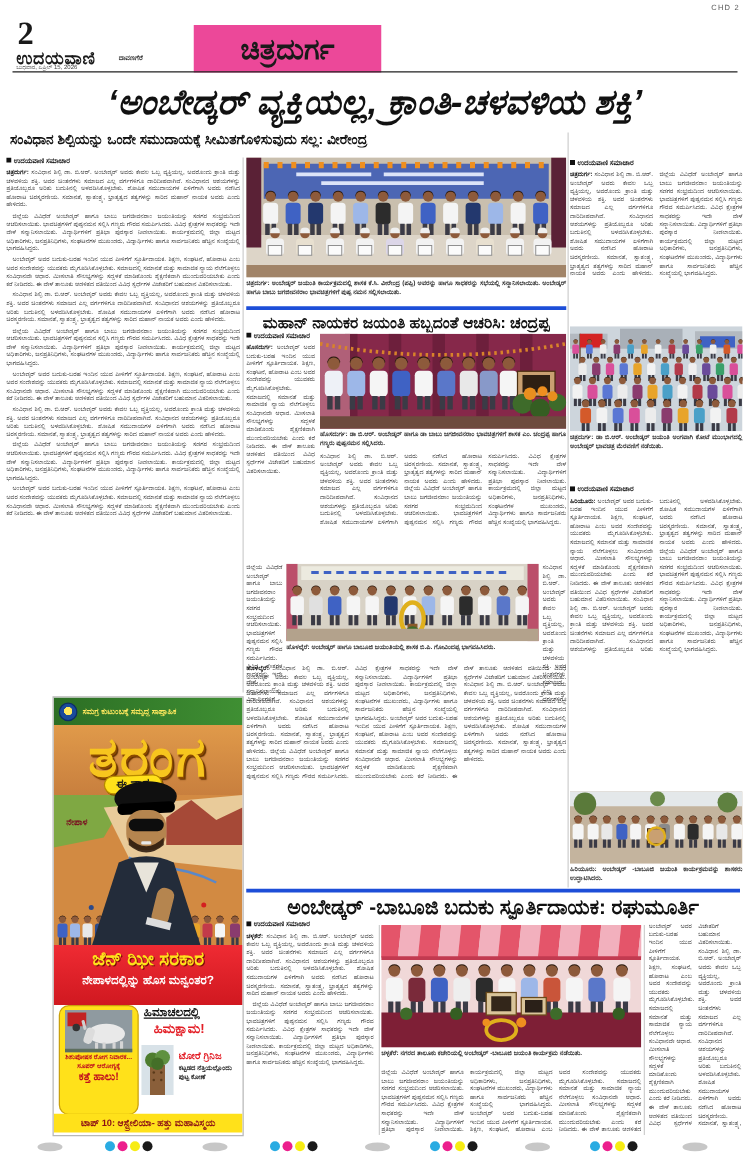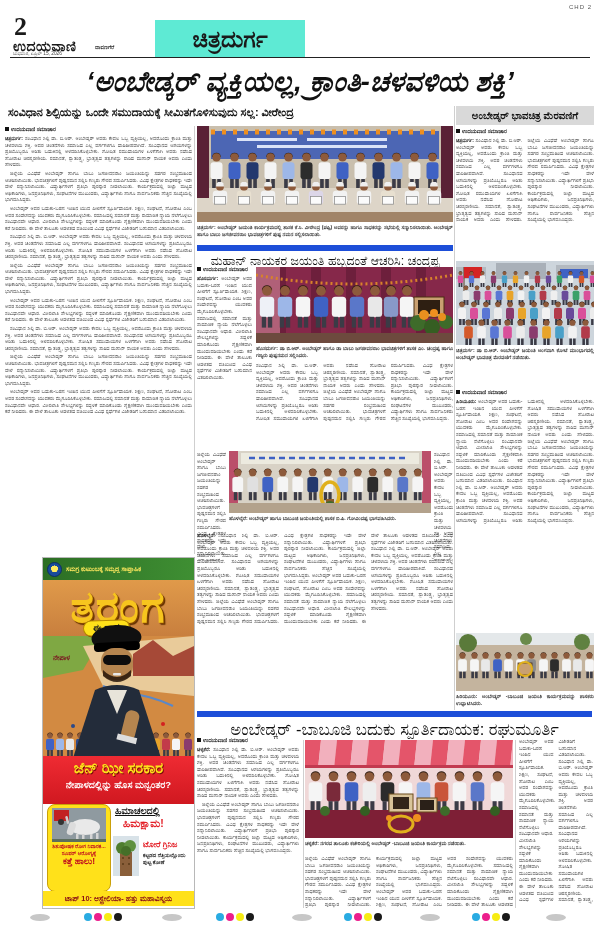--- a/index.html
+++ b/index.html
@@ -6,24 +6,24 @@
   #page{position:relative;width:600px;height:928px;background:#fff;overflow:hidden;
         font-family:"Liberation Sans","DejaVu Sans",sans-serif;color:#1a1a1a;}
   .abs{position:absolute;}
   .rule{background:#222;height:1px;}
   .vrule{width:0;border-left:1px solid #cfcfcf;}
   .edition{font-size:6px;color:#555;letter-spacing:1px;}
   .pgnum{font-family:"Liberation Serif","DejaVu Serif",serif;font-size:26px;font-weight:bold;line-height:22px;}
   .masthead{font-size:14px;font-weight:bold;letter-spacing:.5px;}
   .mast-city{font-size:5.5px;font-weight:bold;color:#333;}
   .mast-date{font-size:4.8px;color:#444;}
-  .chip{background:#5eead4;text-align:center;font-weight:bold;font-size:23px;line-height:38px;white-space:nowrap;overflow:hidden;}
+  .chip{background:#ec4899;text-align:center;font-weight:bold;font-size:23px;line-height:38px;white-space:nowrap;overflow:hidden;}
   .h1{font-weight:bold;font-size:28px;line-height:45px;text-align:center;white-space:nowrap;overflow:hidden;color:#111;}
   .h2{font-weight:bold;font-size:11px;white-space:nowrap;overflow:hidden;color:#111;}
-  .arthead{font-weight:normal;text-align:center;white-space:nowrap;overflow:hidden;color:#111;border-top:6px solid #1d4ed8;padding-top:3px;}
+  .arthead{font-weight:bold;text-align:center;white-space:nowrap;overflow:hidden;color:#111;border-top:3px solid #1d4ed8;padding-top:3px;}
   .grayhead{background:#d9d9d9;font-weight:bold;text-align:center;font-size:10px;line-height:19px;white-space:nowrap;overflow:hidden;color:#111;}
   .byline{font-size:5.6px;font-weight:bold;color:#111;white-space:nowrap;overflow:hidden;}
   .sq{display:inline-block;width:4px;height:4px;background:#111;margin-right:2px;}
   .btx{font-size:5px;line-height:6.6px;text-align:justify;color:#2a2a2a;overflow:hidden;}
   .btx p{margin:0 0 2px 0;text-indent:5px;}
   .btx p:first-child{text-indent:0;}
   .dl{font-weight:bold;color:#111;}
   .c2{column-count:2;column-gap:5px;}
   .c3{column-count:3;column-gap:5px;}
   .cap{font-size:5.2px;line-height:6.8px;font-weight:bold;color:#333;overflow:hidden;text-align:justify;}
@@ -206,21 +206,20 @@
     <rect x="97" y="48" width="8" height="8" fill="#8a5a2a"></rect>
     <ellipse cx="101" cy="44" rx="9" ry="13" stroke="#e0b01c" stroke-width="3.5" fill="none"></ellipse>
     <circle cx="101" cy="56" r="6" fill="#3e6b2a"></circle>
     <rect y="52" width="202" height="10" fill="#b3a28c"></rect>
   </svg>
   <div class="abs cap" style="left:229px;top:515px;width:202px;height:14px;">ಹೊಳಲ್ಕೆರೆ: ಅಂಬೇಡ್ಕರ್ ಹಾಗೂ ಬಾಬೂಜಿ ಜಯಂತಿಯಲ್ಲಿ ಶಾಸಕ ಬಿ.ಪಿ. ಗೋವಿಂದಪ್ಪ ಭಾಗವಹಿಸಿದರು.</div>
   <div class="abs btx c3" style="left:197px;top:532px;width:256px;height:176px;">
     <span class="dl">ಹೊಳಲ್ಕೆರೆ:</span> <span>ಸಂವಿಧಾನ ಶಿಲ್ಪಿ ಡಾ. ಬಿ.ಆರ್. ಅಂಬೇಡ್ಕರ್ ಅವರು ಕೇವಲ ಒಬ್ಬ ವ್ಯಕ್ತಿಯಲ್ಲ, ಅವರೊಂದು ಕ್ರಾಂತಿ ಮತ್ತು ಚಳವಳಿಯ ಶಕ್ತಿ. ಅವರ ಚಿಂತನೆಗಳು ಸಮಾಜದ ಎಲ್ಲ ವರ್ಗಗಳಿಗೂ ದಾರಿದೀಪವಾಗಿವೆ. ಸಂವಿಧಾನದ ಆಶಯಗಳನ್ನು ಪ್ರತಿಯೊಬ್ಬರೂ ಅರಿತು ಬದುಕಿನಲ್ಲಿ ಅಳವಡಿಸಿಕೊಳ್ಳಬೇಕು. ಶೋಷಿತ ಸಮುದಾಯಗಳ ಏಳಿಗೆಗಾಗಿ ಅವರು ನಡೆಸಿದ ಹೋರಾಟ ಚಿರಸ್ಮರಣೀಯ. ಸಮಾನತೆ, ಸ್ವಾತಂತ್ರ್ಯ, ಭ್ರಾತೃತ್ವದ ತತ್ವಗಳನ್ನು ಸಾರಿದ ಮಹಾನ್ ನಾಯಕ ಅವರು ಎಂದು ಹೇಳಿದರು.</span> <span>ಜಿಲ್ಲೆಯ ವಿವಿಧೆಡೆ ಅಂಬೇಡ್ಕರ್ ಹಾಗೂ ಬಾಬು ಜಗಜೀವನರಾಂ ಜಯಂತಿಯನ್ನು ಸಡಗರ ಸಂಭ್ರಮದಿಂದ ಆಚರಿಸಲಾಯಿತು. ಭಾವಚಿತ್ರಗಳಿಗೆ ಪುಷ್ಪನಮನ ಸಲ್ಲಿಸಿ ಗಣ್ಯರು ಗೌರವ ಸಮರ್ಪಿಸಿದರು. ವಿವಿಧ ಕ್ಷೇತ್ರಗಳ ಸಾಧಕರನ್ನು ಇದೇ ವೇಳೆ ಸನ್ಮಾನಿಸಲಾಯಿತು. ವಿದ್ಯಾರ್ಥಿಗಳಿಗೆ ಪ್ರತಿಭಾ ಪುರಸ್ಕಾರ ನೀಡಲಾಯಿತು. ಕಾರ್ಯಕ್ರಮದಲ್ಲಿ ಜಿಲ್ಲಾ ಮಟ್ಟದ ಅಧಿಕಾರಿಗಳು, ಜನಪ್ರತಿನಿಧಿಗಳು, ಸಂಘಟನೆಗಳ ಮುಖಂಡರು, ವಿದ್ಯಾರ್ಥಿಗಳು ಹಾಗೂ ಸಾರ್ವಜನಿಕರು ಹೆಚ್ಚಿನ ಸಂಖ್ಯೆಯಲ್ಲಿ ಭಾಗವಹಿಸಿದ್ದರು.</span> <span>ಅಂಬೇಡ್ಕರ್ ಅವರ ಬದುಕು-ಬರಹ ಇಂದಿನ ಯುವ ಪೀಳಿಗೆಗೆ ಸ್ಫೂರ್ತಿದಾಯಕ. ಶಿಕ್ಷಣ, ಸಂಘಟನೆ, ಹೋರಾಟ ಎಂಬ ಅವರ ಸಂದೇಶವನ್ನು ಯುವಕರು ಮೈಗೂಡಿಸಿಕೊಳ್ಳಬೇಕು. ಸಮಾಜದಲ್ಲಿ ಸಮಾನತೆ ಮತ್ತು ಸಾಮಾಜಿಕ ನ್ಯಾಯ ನೆಲೆಗೊಳ್ಳಲು ಸಂವಿಧಾನವೇ ಆಧಾರ. ಮೀಸಲಾತಿ ಸೌಲಭ್ಯಗಳನ್ನು ಸದ್ಬಳಕೆ ಮಾಡಿಕೊಂಡು ಶೈಕ್ಷಣಿಕವಾಗಿ ಮುಂದುವರಿಯಬೇಕು ಎಂದು ಕರೆ ನೀಡಿದರು. ಈ ವೇಳೆ ತಾಲೂಕು ಆಡಳಿತದ ವತಿಯಿಂದ ವಿವಿಧ ಸ್ಪರ್ಧೆಗಳ ವಿಜೇತರಿಗೆ ಬಹುಮಾನ ವಿತರಿಸಲಾಯಿತು.</span> <span>ಸಂವಿಧಾನ ಶಿಲ್ಪಿ ಡಾ. ಬಿ.ಆರ್. ಅಂಬೇಡ್ಕರ್ ಅವರು ಕೇವಲ ಒಬ್ಬ ವ್ಯಕ್ತಿಯಲ್ಲ, ಅವರೊಂದು ಕ್ರಾಂತಿ ಮತ್ತು ಚಳವಳಿಯ ಶಕ್ತಿ. ಅವರ ಚಿಂತನೆಗಳು ಸಮಾಜದ ಎಲ್ಲ ವರ್ಗಗಳಿಗೂ ದಾರಿದೀಪವಾಗಿವೆ. ಸಂವಿಧಾನದ ಆಶಯಗಳನ್ನು ಪ್ರತಿಯೊಬ್ಬರೂ ಅರಿತು ಬದುಕಿನಲ್ಲಿ ಅಳವಡಿಸಿಕೊಳ್ಳಬೇಕು. ಶೋಷಿತ ಸಮುದಾಯಗಳ ಏಳಿಗೆಗಾಗಿ ಅವರು ನಡೆಸಿದ ಹೋರಾಟ ಚಿರಸ್ಮರಣೀಯ. ಸಮಾನತೆ, ಸ್ವಾತಂತ್ರ್ಯ, ಭ್ರಾತೃತ್ವದ ತತ್ವಗಳನ್ನು ಸಾರಿದ ಮಹಾನ್ ನಾಯಕ ಅವರು ಎಂದು ಹೇಳಿದರು.</span>
   </div>
 
-  <div class="abs grayhead" style="left:456px;top:106px;width:138px;">ಅಂಬೇಡ್ಕರ್ ಭಾವಚಿತ್ರ ಮೆರವಣಿಗೆ</div>
   <div class="abs byline" style="left:456px;top:128px;width:138px;"><span class="sq"></span><span>ಉದಯವಾಣಿ ಸಮಾಚಾರ</span></div>
   <div class="abs btx c2" style="left:456px;top:137px;width:138px;height:122px;">
     <span class="dl">ಚಿತ್ರದುರ್ಗ:</span> <span>ಸಂವಿಧಾನ ಶಿಲ್ಪಿ ಡಾ. ಬಿ.ಆರ್. ಅಂಬೇಡ್ಕರ್ ಅವರು ಕೇವಲ ಒಬ್ಬ ವ್ಯಕ್ತಿಯಲ್ಲ, ಅವರೊಂದು ಕ್ರಾಂತಿ ಮತ್ತು ಚಳವಳಿಯ ಶಕ್ತಿ. ಅವರ ಚಿಂತನೆಗಳು ಸಮಾಜದ ಎಲ್ಲ ವರ್ಗಗಳಿಗೂ ದಾರಿದೀಪವಾಗಿವೆ. ಸಂವಿಧಾನದ ಆಶಯಗಳನ್ನು ಪ್ರತಿಯೊಬ್ಬರೂ ಅರಿತು ಬದುಕಿನಲ್ಲಿ ಅಳವಡಿಸಿಕೊಳ್ಳಬೇಕು. ಶೋಷಿತ ಸಮುದಾಯಗಳ ಏಳಿಗೆಗಾಗಿ ಅವರು ನಡೆಸಿದ ಹೋರಾಟ ಚಿರಸ್ಮರಣೀಯ. ಸಮಾನತೆ, ಸ್ವಾತಂತ್ರ್ಯ, ಭ್ರಾತೃತ್ವದ ತತ್ವಗಳನ್ನು ಸಾರಿದ ಮಹಾನ್ ನಾಯಕ ಅವರು ಎಂದು ಹೇಳಿದರು.</span> <span>ಜಿಲ್ಲೆಯ ವಿವಿಧೆಡೆ ಅಂಬೇಡ್ಕರ್ ಹಾಗೂ ಬಾಬು ಜಗಜೀವನರಾಂ ಜಯಂತಿಯನ್ನು ಸಡಗರ ಸಂಭ್ರಮದಿಂದ ಆಚರಿಸಲಾಯಿತು. ಭಾವಚಿತ್ರಗಳಿಗೆ ಪುಷ್ಪನಮನ ಸಲ್ಲಿಸಿ ಗಣ್ಯರು ಗೌರವ ಸಮರ್ಪಿಸಿದರು. ವಿವಿಧ ಕ್ಷೇತ್ರಗಳ ಸಾಧಕರನ್ನು ಇದೇ ವೇಳೆ ಸನ್ಮಾನಿಸಲಾಯಿತು. ವಿದ್ಯಾರ್ಥಿಗಳಿಗೆ ಪ್ರತಿಭಾ ಪುರಸ್ಕಾರ ನೀಡಲಾಯಿತು. ಕಾರ್ಯಕ್ರಮದಲ್ಲಿ ಜಿಲ್ಲಾ ಮಟ್ಟದ ಅಧಿಕಾರಿಗಳು, ಜನಪ್ರತಿನಿಧಿಗಳು, ಸಂಘಟನೆಗಳ ಮುಖಂಡರು, ವಿದ್ಯಾರ್ಥಿಗಳು ಹಾಗೂ ಸಾರ್ವಜನಿಕರು ಹೆಚ್ಚಿನ ಸಂಖ್ಯೆಯಲ್ಲಿ ಭಾಗವಹಿಸಿದ್ದರು.</span>
   </div>
   <svg class="abs ph" style="left:456px;top:261px;" width="138" height="84" viewBox="0 0 138 84">
     <rect width="138" height="84" fill="#cdd5dc"></rect>
     <rect x="0" y="6" width="30" height="12" fill="#a8adb4" opacity=".7"></rect>
       <rect x="40" y="2" width="50" height="16" fill="#9aa0a8" opacity=".7"></rect>
       <rect x="100" y="4" width="38" height="14" fill="#a8adb4" opacity=".7"></rect>
     <line x1="8" y1="6" x2="8" y2="30" stroke="#5a3a20"></line>

